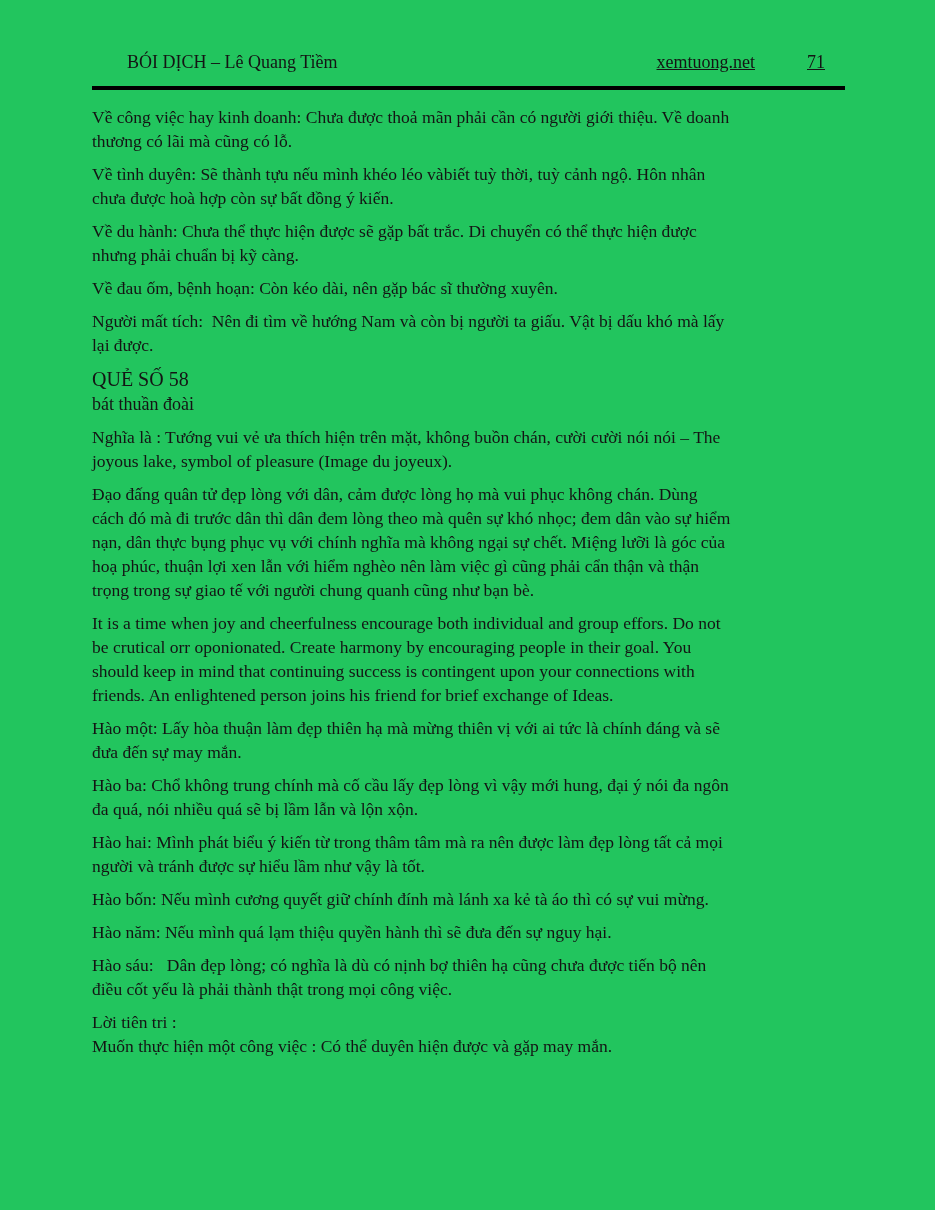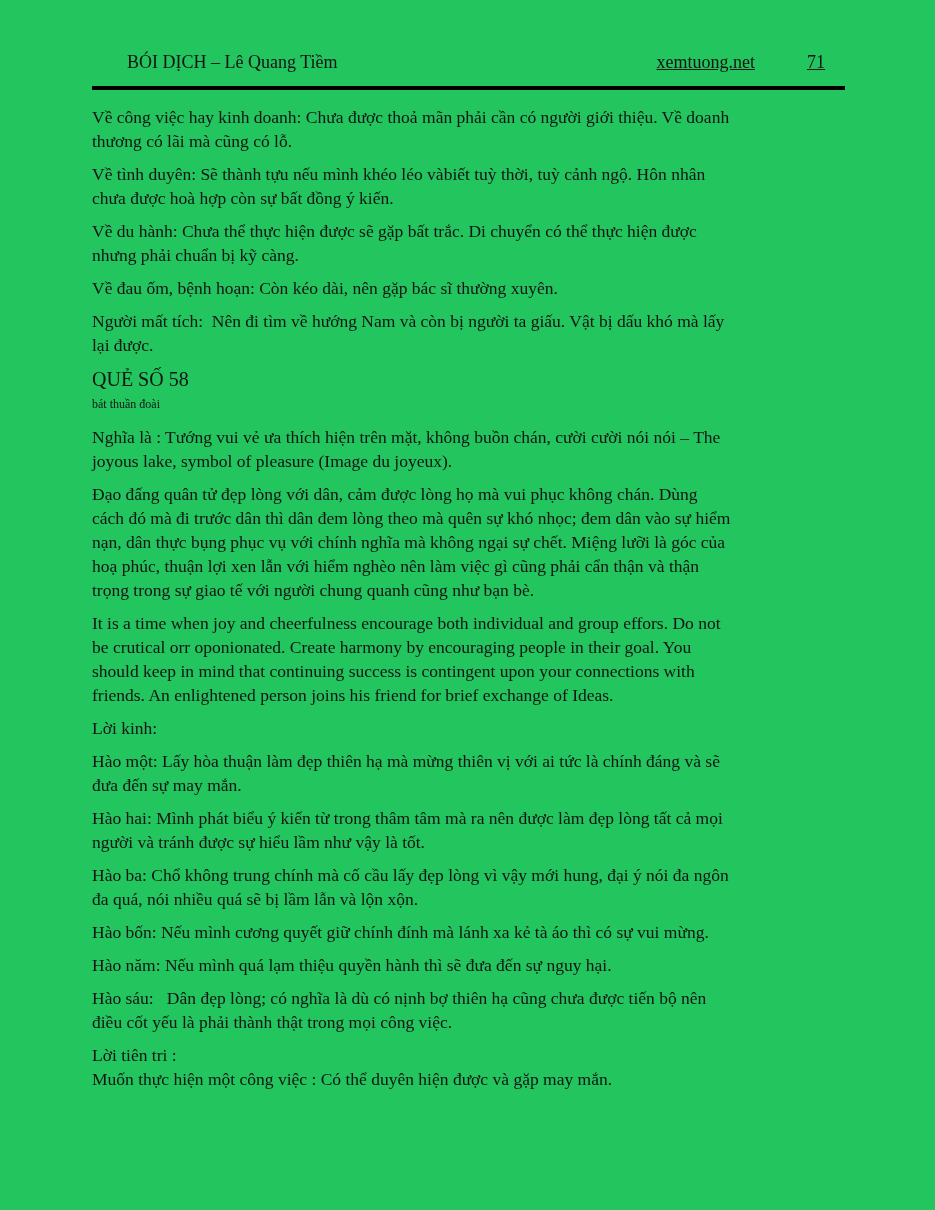--- a/index.html
+++ b/index.html
@@ -52,21 +52,21 @@
   }
   .section-heading {
     margin: 0 0 9px 0;
   }
   .section-title {
     font-size: 20px;
     line-height: 26px;
     white-space: pre-wrap;
   }
   .section-subtitle {
-    font-size: 12px;
+    font-size: 18px;
     line-height: 24px;
     white-space: pre-wrap;
   }
 </style>
 </head>
 <body>
 
 <div class="page">
 
   <div class="header-row">
@@ -101,28 +101,27 @@
     <p class="doc-par">Đạo đấng quân tử đẹp lòng với dân, cảm được lòng họ mà vui phục không chán. Dùng
 cách đó mà đi trước dân thì dân đem lòng theo mà quên sự khó nhọc; đem dân vào sự hiểm
 nạn, dân thực bụng phục vụ với chính nghĩa mà không ngại sự chết. Miệng lưỡi là góc của
 hoạ phúc, thuận lợi xen lẫn với hiểm nghèo nên làm việc gì cũng phải cẩn thận và thận
 trọng trong sự giao tế với người chung quanh cũng như bạn bè.</p>
     <p class="doc-par">It is a time when joy and cheerfulness encourage both individual and group effors. Do not
 be crutical orr oponionated. Create harmony by encouraging people in their goal. You
 should keep in mind that continuing success is contingent upon your connections with
 friends. An enlightened person joins his friend for brief exchange of Ideas.</p>
 
-    <p class="doc-par">Lời kinh:</p>
 
     <p class="doc-par">Hào một: Lấy hòa thuận làm đẹp thiên hạ mà mừng thiên vị với ai tức là chính đáng và sẽ
 đưa đến sự may mắn.</p>
+    <p class="doc-par">Hào ba: Chổ không trung chính mà cố cầu lấy đẹp lòng vì vậy mới hung, đại ý nói đa ngôn
+đa quá, nói nhiều quá sẽ bị lầm lẫn và lộn xộn.</p>
     <p class="doc-par">Hào hai: Mình phát biểu ý kiến từ trong thâm tâm mà ra nên được làm đẹp lòng tất cả mọi
 người và tránh được sự hiểu lầm như vậy là tốt.</p>
-    <p class="doc-par">Hào ba: Chổ không trung chính mà cố cầu lấy đẹp lòng vì vậy mới hung, đại ý nói đa ngôn
-đa quá, nói nhiều quá sẽ bị lầm lẫn và lộn xộn.</p>
     <p class="doc-par">Hào bốn: Nếu mình cương quyết giữ chính đính mà lánh xa kẻ tà áo thì có sự vui mừng.</p>
     <p class="doc-par">Hào năm: Nếu mình quá lạm thiệu quyền hành thì sẽ đưa đến sự nguy hại.</p>
     <p class="doc-par">Hào sáu:   Dân đẹp lòng; có nghĩa là dù có nịnh bợ thiên hạ cũng chưa được tiến bộ nên
 điều cốt yếu là phải thành thật trong mọi công việc.</p>
 
     <p class="doc-par">Lời tiên tri :
 Muốn thực hiện một công việc : Có thể duyên hiện được và gặp may mắn.</p>
 
   </div>
 </div>

